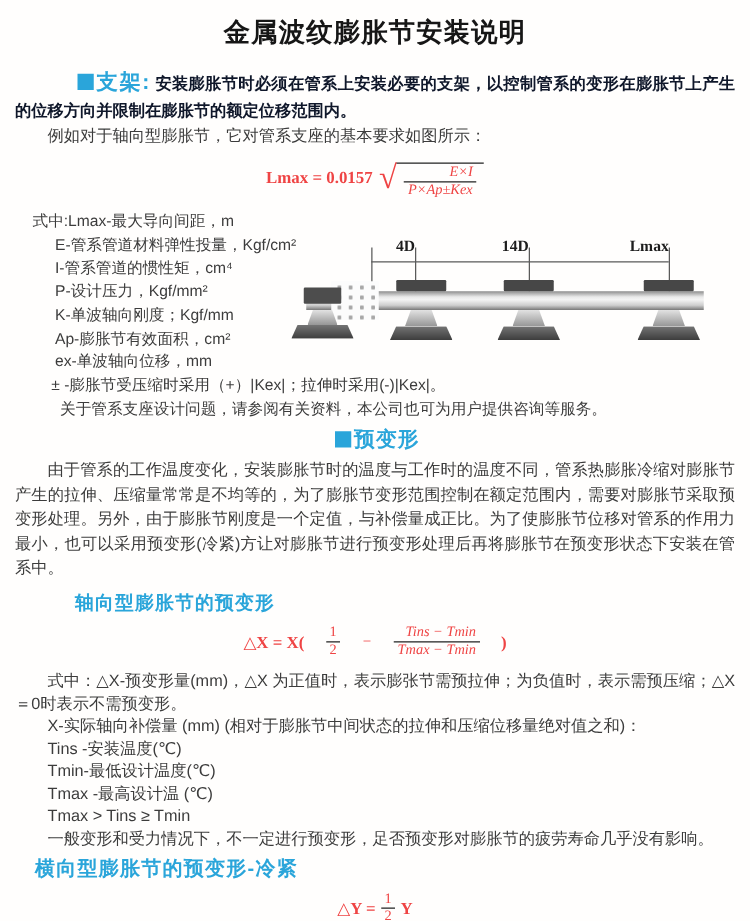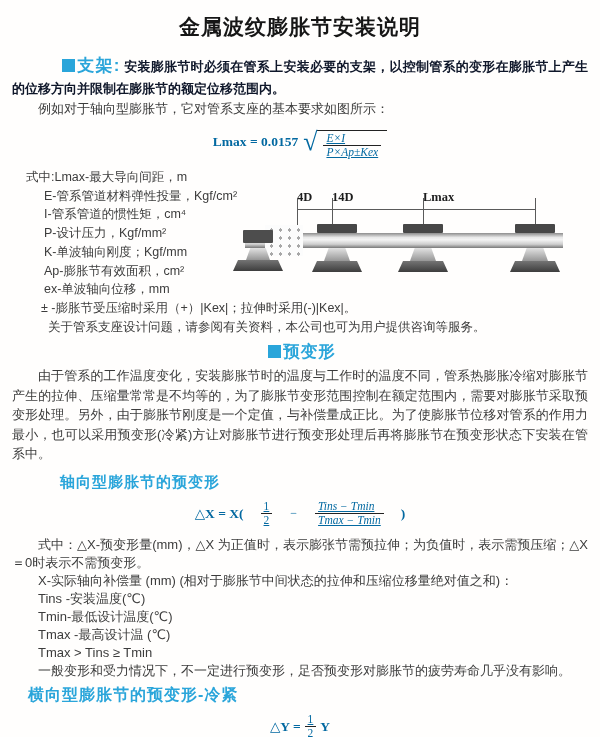--- a/index.html
+++ b/index.html
@@ -15,44 +15,44 @@
   
   .sq {
     display:inline-block; width:13px; height:13px; background:#2aa5da;
     vertical-align:-1px; margin-right:2px;
   }
   .sec-label { color:#2aa5da; font-weight:700; font-size:17px; letter-spacing:1px; }
   .intro-p { margin:14px 12px 0; text-indent:50px; line-height:21.5px; font-size:13px; text-align:justify; }
   .intro-bold { font-weight:700; color:#0f172a; }
   .example-p { margin:0 12px; line-height:20px; font-size:13px; text-indent:26px; }
   
-  .formula { text-align:center; font-family:"Liberation Serif","DejaVu Serif",serif; color:#0369a1; }
+  .formula { text-align:center; font-family:"Liberation Serif","DejaVu Serif",serif; color:#ef4444; }
   .f1 { margin-top:4px; height:38px; display:flex; align-items:center; justify-content:center; }
   .f1 .lhs { font-weight:700; font-size:13.5px; margin-right:5px; }
   .sqrt { display:inline-flex; align-items:flex-start; }
   .sqrt .sign { font-size:26px; line-height:26px; font-weight:400; transform:translateY(3px); }
   .sqrt .body { border-top:1.5px solid #222; padding:1px 6px 0; margin-top:4px; }
-  .frac { display:inline-flex; flex-direction:column; text-align:left; font-size:11.5px; line-height:13px; vertical-align:middle;text-decoration:underline; }
+  .frac { display:inline-flex; flex-direction:column; text-align:right; font-size:11.5px; line-height:13px; vertical-align:middle; }
   .frac .num { border-bottom:1px solid #222; padding:0 3px; }
   .frac .den { padding:0 3px; }
   .ital { font-style:italic; }
   .f2 { margin-top:5px; height:34px; display:flex; align-items:center; justify-content:center; gap:17px; font-size:13px; }
   .f2 .pre,.f2 .post { font-weight:700; font-size:13.5px; }
   .f2 .op { font-size:12px; margin:0 1px; }
   .f3 { margin-top:6px; height:30px; display:flex; align-items:center; justify-content:center; gap:4px; }
   .f3 .pre,.f3 .post { font-weight:700; font-size:13.5px; }
   
   .vars { margin-top:7px; font-size:12.5px; }
   .vars p { margin:0; line-height:18.7px; padding-left:44px; white-space:nowrap; }
   .vars p:first-child { padding-left:26px; }
   .vars p:nth-last-child(2) { padding-left:41px; }
   .vars p:last-child { padding-left:48px; }
   
   .diagram { position:absolute; left:245px; top:190px; width:330px; height:100px; }
-  .dim-label { position:absolute; top:0; text-align:left; font-family:"Liberation Serif","DejaVu Serif",serif; font-weight:700; font-size:12.5px; color:#1d1d1d; }
+  .dim-label { position:absolute; top:0; text-align:right; font-family:"Liberation Serif","DejaVu Serif",serif; font-weight:700; font-size:12.5px; color:#1d1d1d; }
   .dl1 { left:52px; width:35px; }
   .dl2 { left:87px; width:91px; }
   .dl3 { left:178px; width:112px; }
   .dim-hline { position:absolute; left:52px; top:19px; width:238px; height:0; border-top:1px solid #5a5a5a; }
   .tick { position:absolute; top:8px; width:1px; height:35px; background:#5a5a5a; }
   .t1{left:52px;} .t2{left:87px;} .t3{left:178px;} .t4{left:290px;}
   .pipe { position:absolute; left:0; top:43px; width:318px; height:15px;
     background:linear-gradient(180deg,#8d8d8d 0%,#e9e9e9 30%,#f4f4f4 45%,#cecece 75%,#787878 100%);
   }
   .bellows { position:absolute; left:20px; top:35px; width:38px; height:31px;

